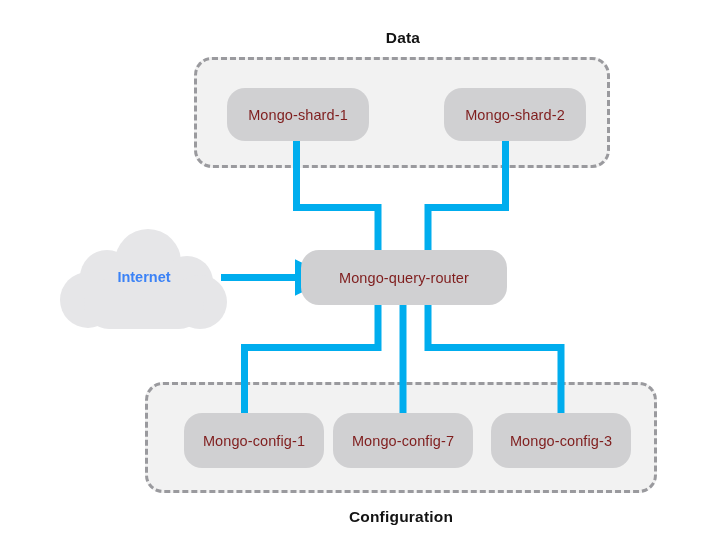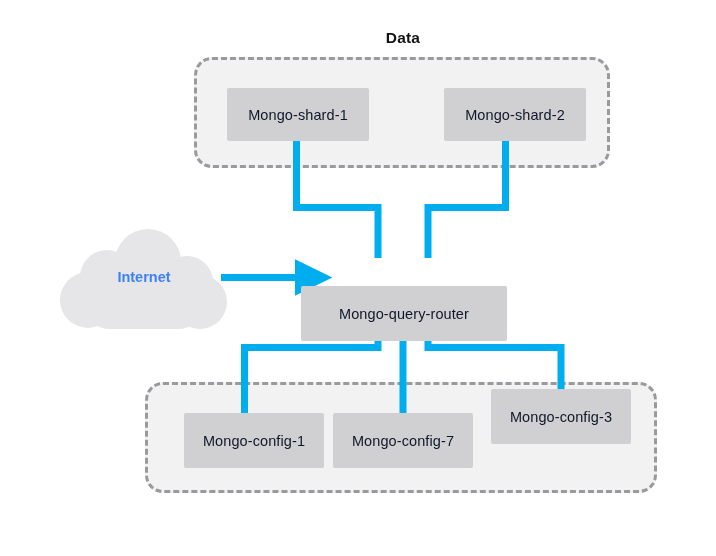--- a/index.html
+++ b/index.html
@@ -37,27 +37,27 @@
     font-weight: bold;
     color: #131313;
     letter-spacing: 0.2px;
     white-space: nowrap;
   }
 
   
   .node {
     position: absolute;
     background: #d0d0d2;
-    border-radius: 2px;
+    border-radius: 18px;
     box-sizing: border-box;
     display: flex;
     align-items: center;
     justify-content: center;
     font-size: 14.5px;
-    color: #0f172a;
+    color: #7f1d1d;
     letter-spacing: 0.1px;
     white-space: nowrap;
     z-index: 6;
   }
 
   
   .cloud {
     position: absolute;
     z-index: 5;
   }
@@ -127,24 +127,25 @@
         <circle cx="47" cy="48" r="27"></circle>
         <circle cx="127" cy="53" r="26"></circle>
         <circle cx="28" cy="71" r="28"></circle>
         <circle cx="140" cy="73" r="27"></circle>
         <rect x="24" y="50" width="120" height="50" rx="25"></rect>
       </g>
     </svg>
     <div class="cloud-label" style="top:40px;">Internet</div>
   </div>
 
-  <div class="node" style="left:301px; top:250px; width:206px; height:55px;margin-top:36px;">Mongo-query-router</div>
+  <div class="node" style="left:301px; top:250px; width:206px; height:55px;">Mongo-query-router</div>
 
   <div class="group-box" style="left:145px; top:382px; width:512px; height:111px;"></div>
 
   <div class="node" style="left:175px; top:413px; width:140px; height:55px;margin-left:9px;">Mongo-config-1</div>
 
   <div class="node" style="left:333px; top:413px; width:140px; height:55px;">Mongo-config-7</div>
 
-  <div class="node" style="left:491px; top:389px; width:140px; height:55px;">Mongo-config-3</div>
+  <div class="node" style="left:491px; top:413px; width:140px; height:55px;">Mongo-config-3</div>
 
+  <div class="group-caption" style="left:301px; top:508px; width:200px;">Configuration</div>
 
 </div>
 
 </body></html>

